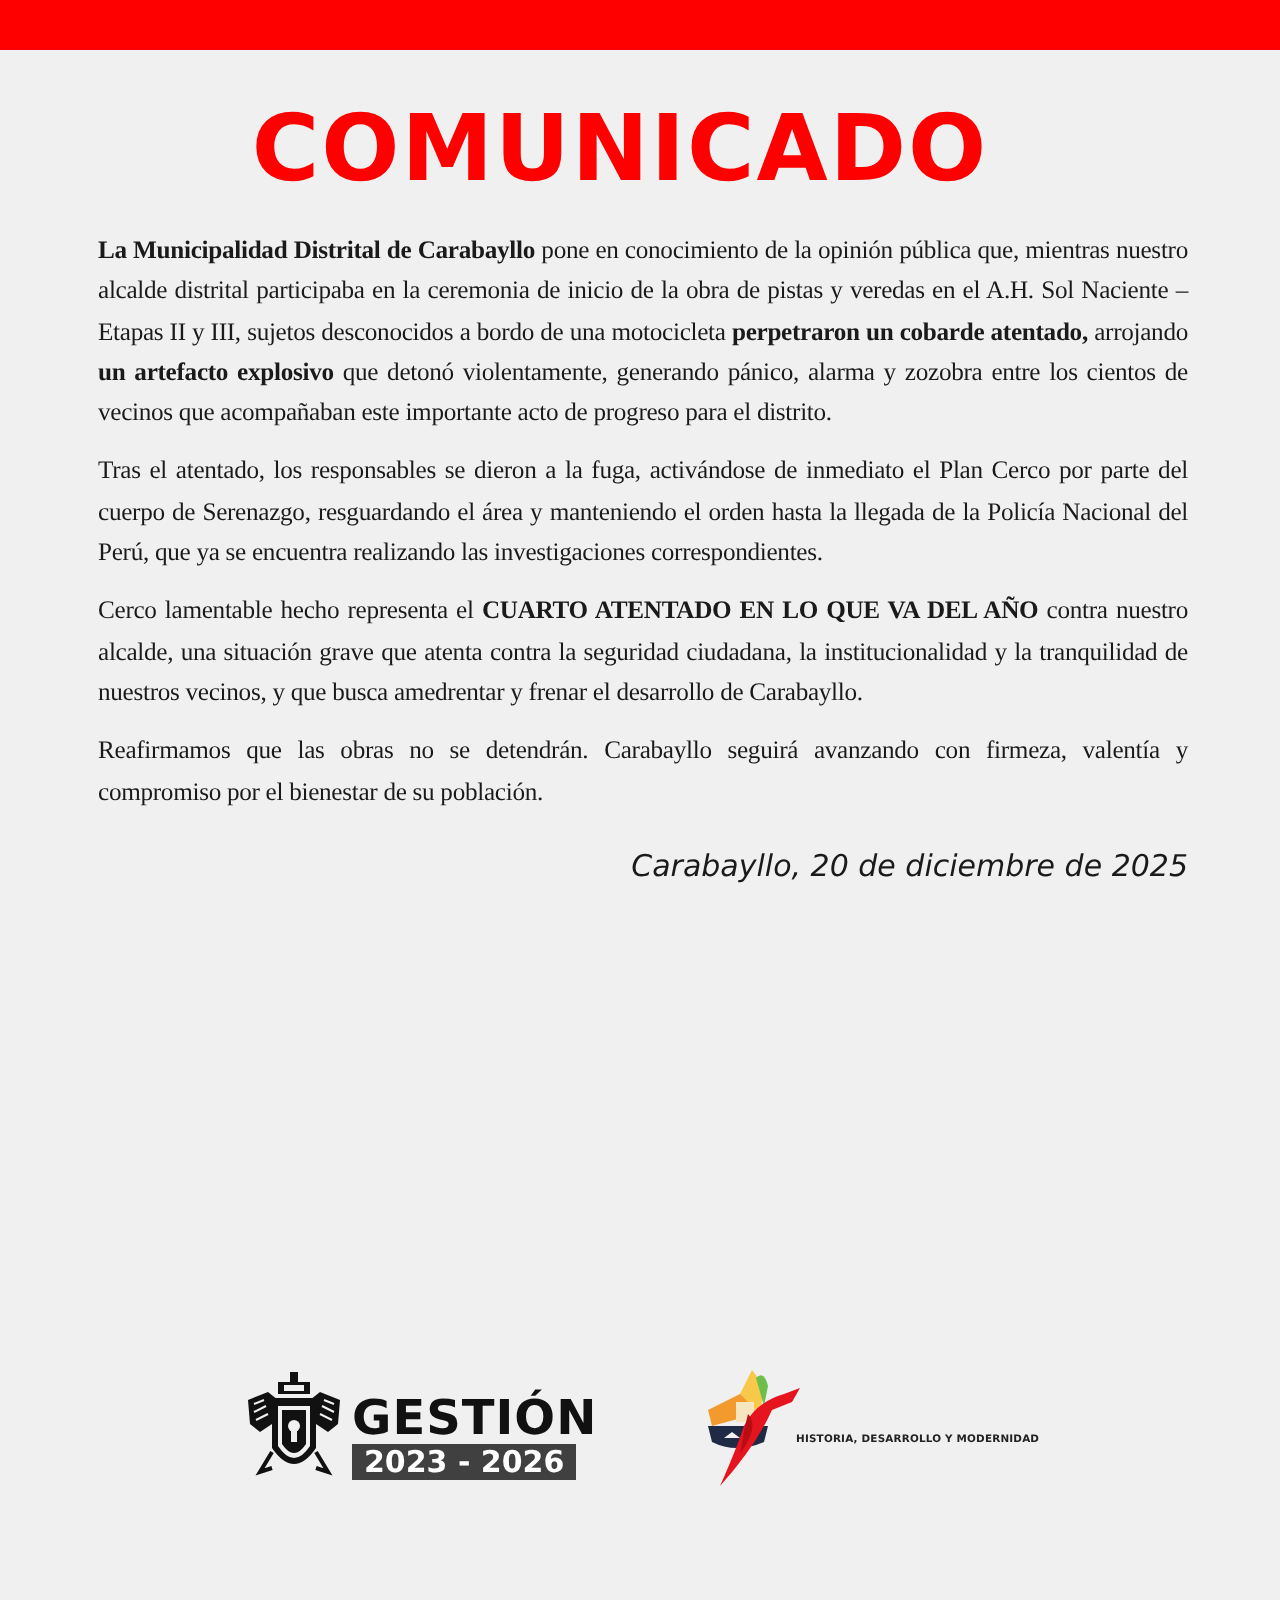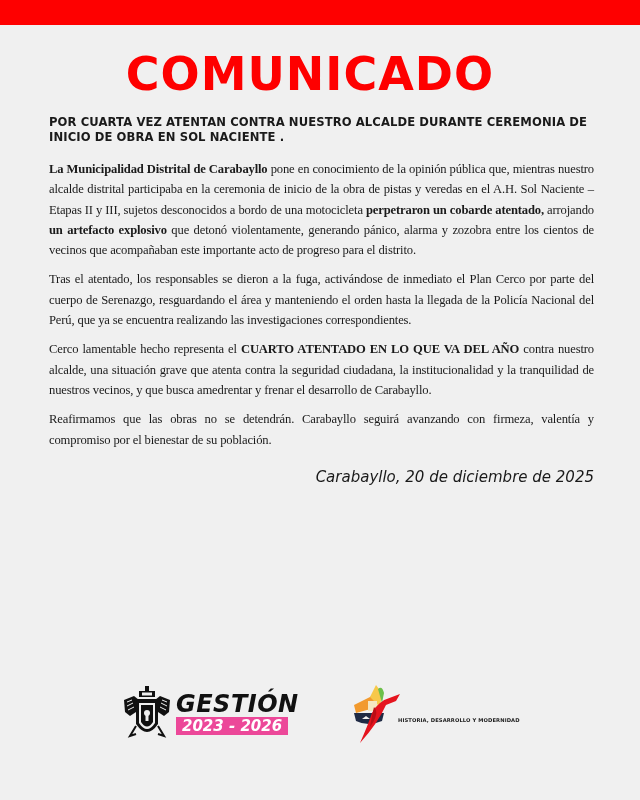--- a/index.html
+++ b/index.html
@@ -22,43 +22,42 @@
       text-transform: uppercase; letter-spacing: 0.1px;
     }
     .para {
       font-size: 12.6px; line-height: 20.3px; margin: 0 0 9px 0; text-align: justify;
       letter-spacing: -0.15px;
       font-family: Liberation Serif, serif;
     }
     .para b { font-weight: bold; }
     .date { text-align: right; font-size: 15px; margin-top: 18px; font-style: italic; }
     .logos { position: absolute; left: 0; top: 680px; width: 640px; height: 70px; }
-    .gestion { position: absolute; left: 122px; top: 6px; display: flex; align-items: center; font-style: italic; }
+    .gestion { position: absolute; left: 122px; top: 6px; display: flex; align-items: flex-end; }
     .crest { width: 50px; height: 54px; }
     .gestion-text { margin-left: 4px; display: flex; flex-direction: column; align-items: flex-start; }
     .gestion-word { font-weight: bold; font-size: 24px; line-height: 24px; color: #111; letter-spacing: 0.5px; }
     .gestion-years {
-      background: #ec4899; color: #fff; font-weight: bold; font-size: 15px; line-height: 18px;
+      background: #404040; color: #fff; font-weight: bold; font-size: 15px; line-height: 18px;
       padding: 0 6px; margin-top: 1px;
     }
     .cara { position: absolute; left: 352px; top: 3px; display: flex; align-items: center; }
     .cara-mark { width: 48px; height: 62px; }
     .cara-text { margin-left: -2px; margin-top: 12px; }
     .cara-word { font-weight: bold; font-size: 17px; line-height: 19px; color: #111; letter-spacing: 0.3px; }
     .cara-tag { font-weight: bold; font-size: 5.2px; line-height: 7px; color: #222; letter-spacing: 0.1px; }
   </style>
 </head>
 <body>
 
 <div class="top-bar"></div>
 
 <div class="title">COMUNICADO</div>
 
 <div class="content">
-  <p class="headline">POR CUARTA VEZ ATENTAN CONTRA NUESTRO ALCALDE DURANTE CEREMONIA DE INICIO DE OBRA EN SOL NACIENTE .</p>
 
   <p class="para">
     <b>La Municipalidad Distrital de Carabayllo</b><span> pone en conocimiento de la opinión pública que, mientras nuestro alcalde distrital participaba en la ceremonia de inicio de la obra de pistas y veredas en el A.H. Sol Naciente – Etapas II y III, sujetos desconocidos a bordo de una motocicleta </span><b>perpetraron un cobarde atentado,</b><span> arrojando </span><b>un artefacto explosivo</b><span> que detonó violentamente, generando pánico, alarma y zozobra entre los cientos de vecinos que acompañaban este importante acto de progreso para el distrito.</span>
   </p>
 
   <p class="para">Tras el atentado, los responsables se dieron a la fuga, activándose de inmediato el Plan Cerco por parte del cuerpo de Serenazgo, resguardando el área y manteniendo el orden hasta la llegada de la Policía Nacional del Perú, que ya se encuentra realizando las investigaciones correspondientes.</p>
 
   <p class="para">
     <span>Cerco lamentable hecho representa el </span><b>CUARTO ATENTADO EN LO QUE VA DEL AÑO</b><span> contra nuestro alcalde, una situación grave que atenta contra la seguridad ciudadana, la institucionalidad y la tranquilidad de nuestros vecinos, y que busca amedrentar y frenar el desarrollo de Carabayllo.</span>
   </p>

